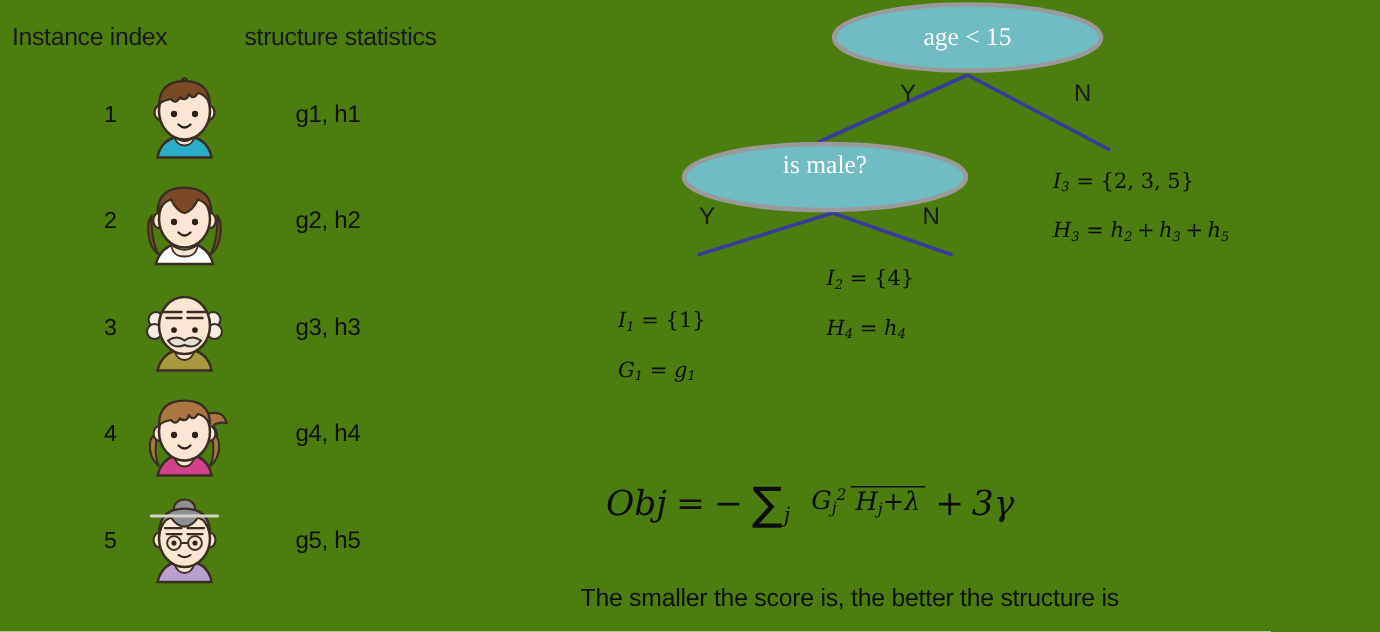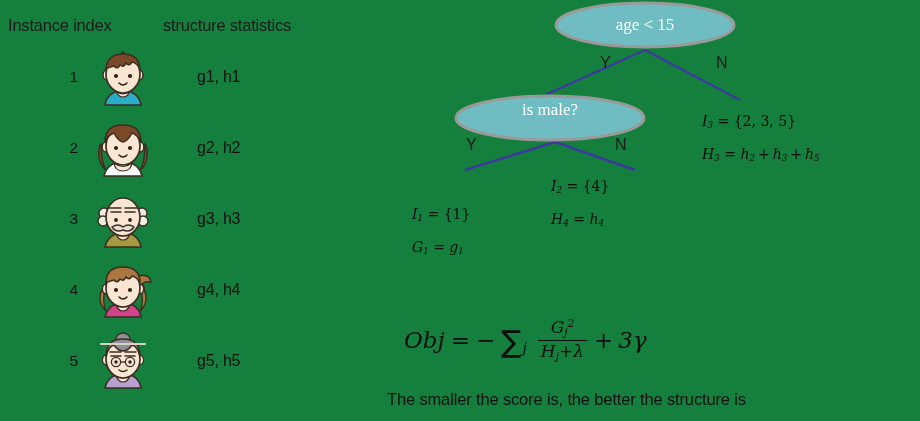--- a/index.html
+++ b/index.html
@@ -4,21 +4,21 @@
 <style>
   html, body {
     margin: 0;
     padding: 0;
     background: #ffffff;
   }
   #page {
     position: relative;
     width: 920px;
     height: 421px;
-    background: #15803d;
+    background: #4d7c0f;
     overflow: hidden;
     font-family: "Liberation Sans", sans-serif;
     color: #000000;
   }
 
   
   .col-header {
     position: absolute;
     font-size: 16.5px;
     font-family: "Liberation Sans", sans-serif;
@@ -111,21 +111,21 @@
   }
   #obj .sumsub {
     font-size: 14px;
     font-style: italic;
     position: relative;
     top: 8px;
     margin-right: 7px;
   }
   .frac {
     display: inline-flex;
-    flex-direction: column;
+    flex-direction: row;
     align-items: center;
     vertical-align: middle;
     font-size: 17px;
     line-height: 1.12;
     margin: 0 4px;
   }
   .frac .num { padding: 0 3px 1px 3px; }
   .frac .den { border-top: 1.4px solid #0d0d0d; padding: 1px 3px 0 3px; }
 
   #caption {

